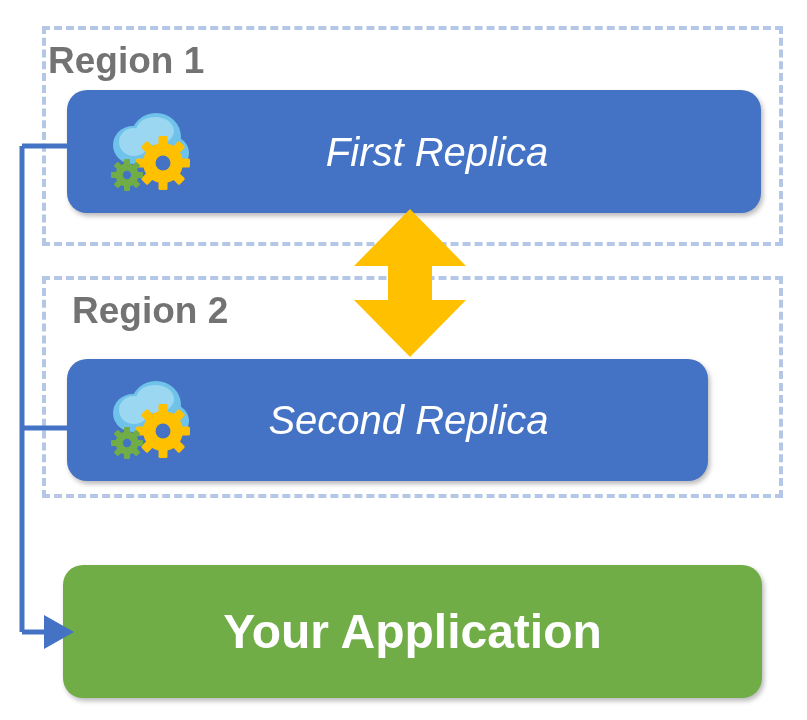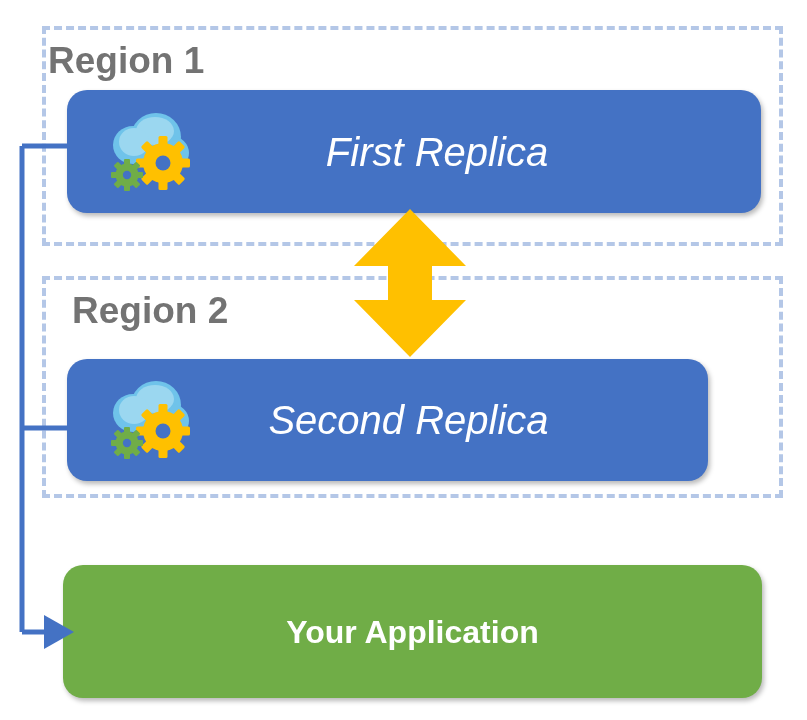--- a/index.html
+++ b/index.html
@@ -59,21 +59,21 @@
   #your-application-node { left: 63px; top: 565px; width: 699px; height: 133px; }
 
   .node-label {
     color: #ffffff;
     font-size: 40px;
     line-height: 1;
     font-weight: 400;
     white-space: nowrap;
     user-select: none;
   }
-  .node-label.bold { font-weight: bold; font-size: 32px; }
+  .node-label.bold { font-weight: bold; font-size: 48px; }
 
   
   #first-replica-label  { position: absolute; left: 0; right: 0; text-align: center; margin-left: 46px; }
   #second-replica-label { position: absolute; left: 0; right: 0; text-align: center; margin-left: 42px; }
   #your-application-label { position: absolute; left: 0; right: 0; text-align: center; margin-left: 0px; }
 
   
   .cloud-gear-icon {
     position: absolute;
     width: 92px;

